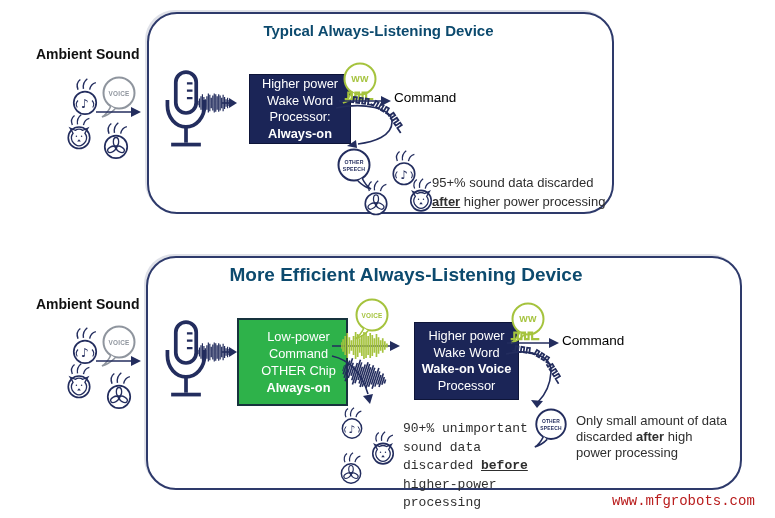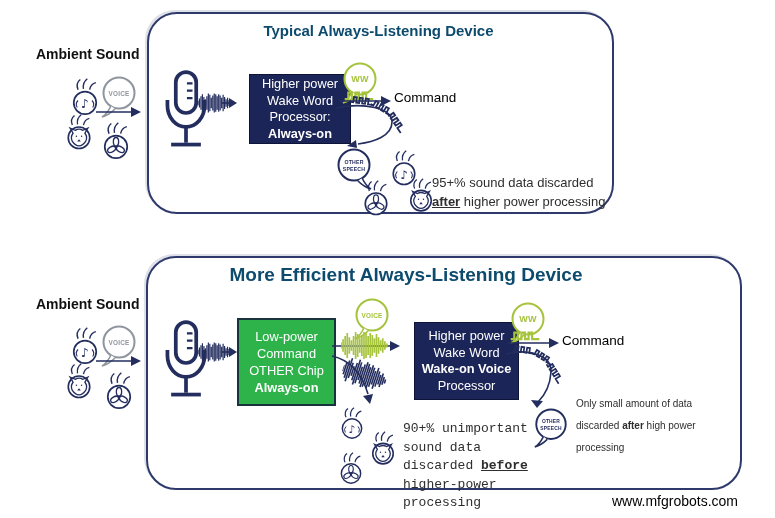--- a/index.html
+++ b/index.html
@@ -5,29 +5,29 @@
   html,body{margin:0;padding:0;background:#fff;}
   .stage{position:relative;width:775px;height:518px;background:#fff;overflow:hidden;
          font-family:"Liberation Sans",sans-serif;color:#222;}
   .abs{position:absolute;}
   .panel{position:absolute;background:#fff;border:2.5px solid var(--border);border-radius:30px;
          box-shadow:-2px -2px 0 rgba(197,201,214,.55);}
   .panel-title{position:absolute;left:0;text-align:center;font-weight:bold;color:#0c4a6e;}
   .box{position:absolute;color:#fff;text-align:center;font-size:12.8px;line-height:16.5px;
        display:flex;flex-direction:column;justify-content:center;}
   .box-navy{background:var(--navy-box);border:1px solid #0e1539;margin-left:12px;}
-  .box-green{background:var(--green);border:2px solid #17333d;}
+  .box-green{background:var(--green);border:2px solid #17333d;padding-left:12px;}
   .bline{display:block;}
   .b{font-weight:bold;}
   .bu{font-weight:bold;text-decoration:underline;}
   .note{position:absolute;font-size:13px;line-height:18.5px;color:#2e2e2e;}
   .lbl{position:absolute;font-weight:bold;font-size:14px;color:#101010;white-space:nowrap;}
   .cmd{position:absolute;font-size:13.5px;color:#000000;white-space:nowrap;}
-  .watermark{position:absolute;font-family:Liberation Sans, sans-serif;
-             font-size:14px;color:#000000;white-space:nowrap;}
+  .watermark{position:absolute;font-family:Liberation Mono, monospace;
+             font-size:14px;color:#b91c1c;white-space:nowrap;}
   svg.icon{position:absolute;color:var(--navy);overflow:visible;}
   svg.lime-ic{color:var(--lime);}
   .ln{stroke:var(--navy);stroke-width:1.6;fill:none;}
   .hd{fill:var(--navy);stroke:none;}
   .sq{position:absolute;color:var(--navy);overflow:visible;}
   .sq-lime{color:var(--lime);}
   .bubble circle{fill:#fff;stroke-width:2;}
   .bubble path{fill:#fff;stroke-width:1.6;}
   .bubble text{stroke:none;text-anchor:middle;font-family:"Liberation Sans",sans-serif;font-weight:bold;letter-spacing:.2px;}
   .bub-gray circle,.bub-gray path{stroke:var(--gray);}   .bub-gray text{fill:var(--gray);}
@@ -287,21 +287,21 @@
   <svg class="sq" style="left:543px;top:368px;transform:rotate(58deg)" width="24" height="9">
       <use href="#sym-sq" width="24" height="9"></use>
     </svg>
 
   <svg class="abs bubble bub-navy" style="left:532px;top:406px" width="38" height="44" viewBox="0 0 40 46">
     <circle cx="20" cy="19" r="15.5"></circle>
     <path d="M12 32 Q8 40 3 43 Q10 41 16 35"></path>
     <text x="20" y="18" font-size="5.2">OTHER</text>
     <text x="20" y="25" font-size="5.2">SPEECH</text>
   </svg>
-  <div class="note" style="left:576px;top:393px;width:152px;font-size:10px;line-height:22px;">
+  <div class="note" style="left:576px;top:413px;width:152px;font-size:13px;line-height:16px;">
     <span>Only small amount of data discarded </span><span class="b">after</span><span> high power processing</span>
   </div>
 
   <svg class="icon abs" style="left:336px;top:407px" width="32" height="39">
       <use href="#sym-music"></use>
     </svg>
   <svg class="icon abs" style="left:366px;top:431px" width="34" height="41">
       <use href="#sym-dog"></use>
     </svg>
   <svg class="icon abs" style="left:335px;top:452px" width="32" height="39">

